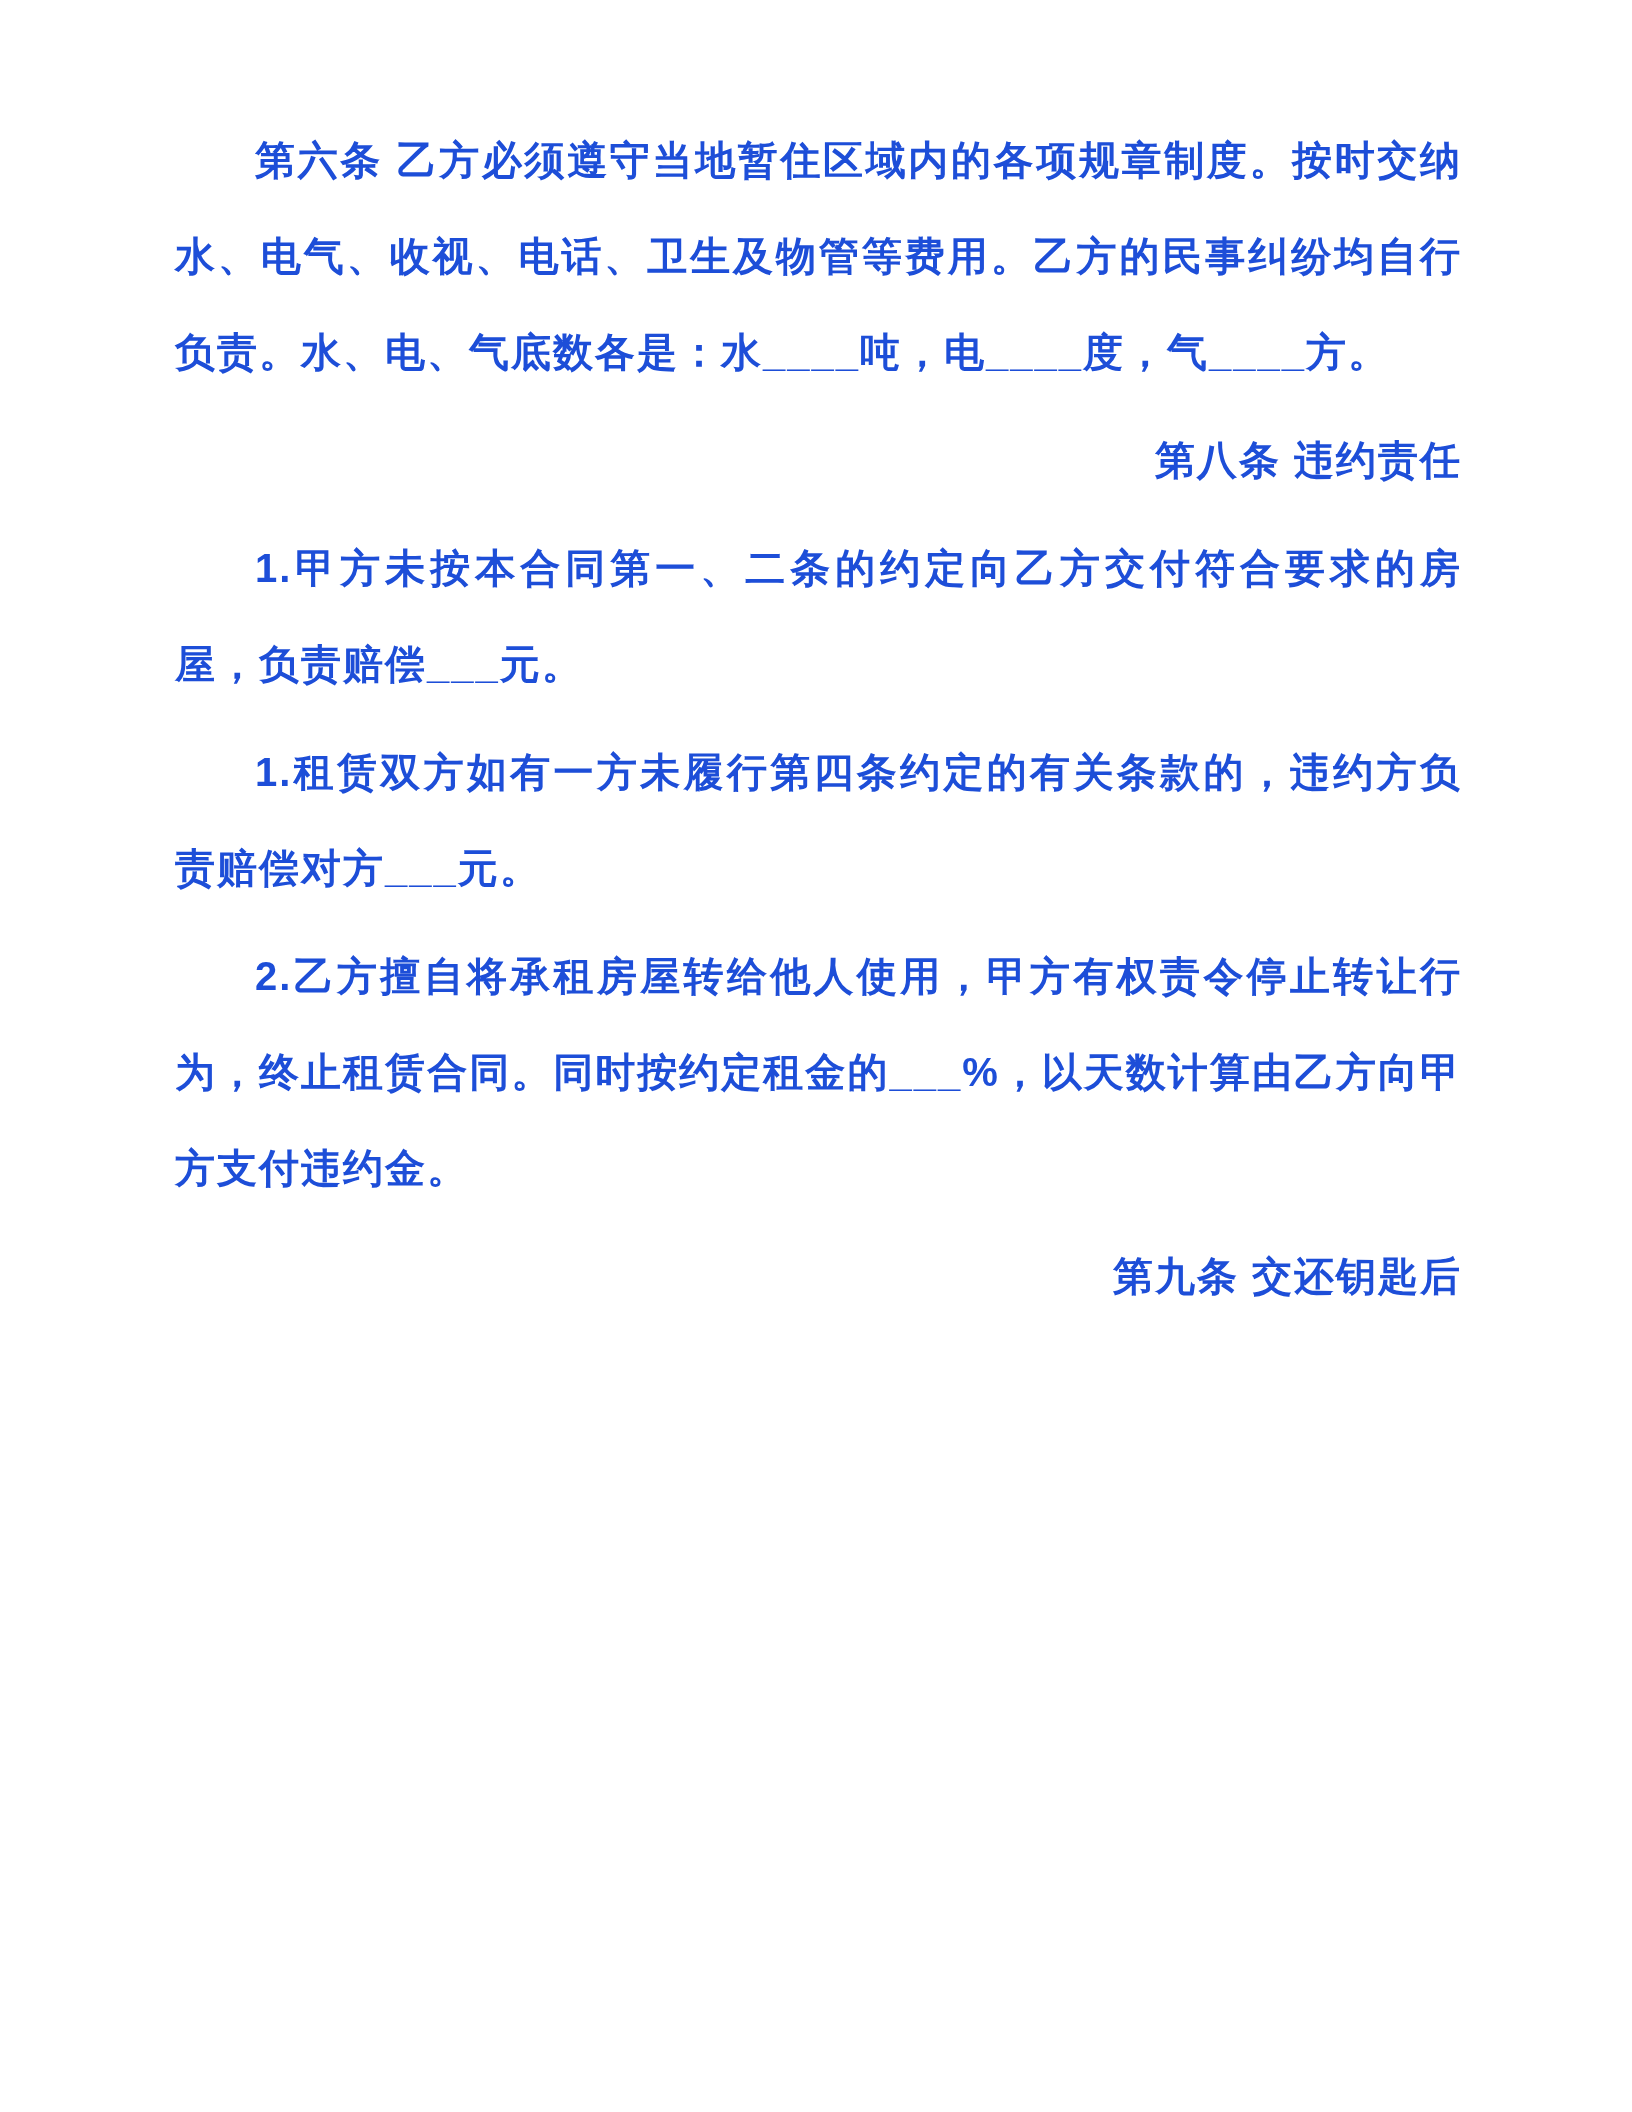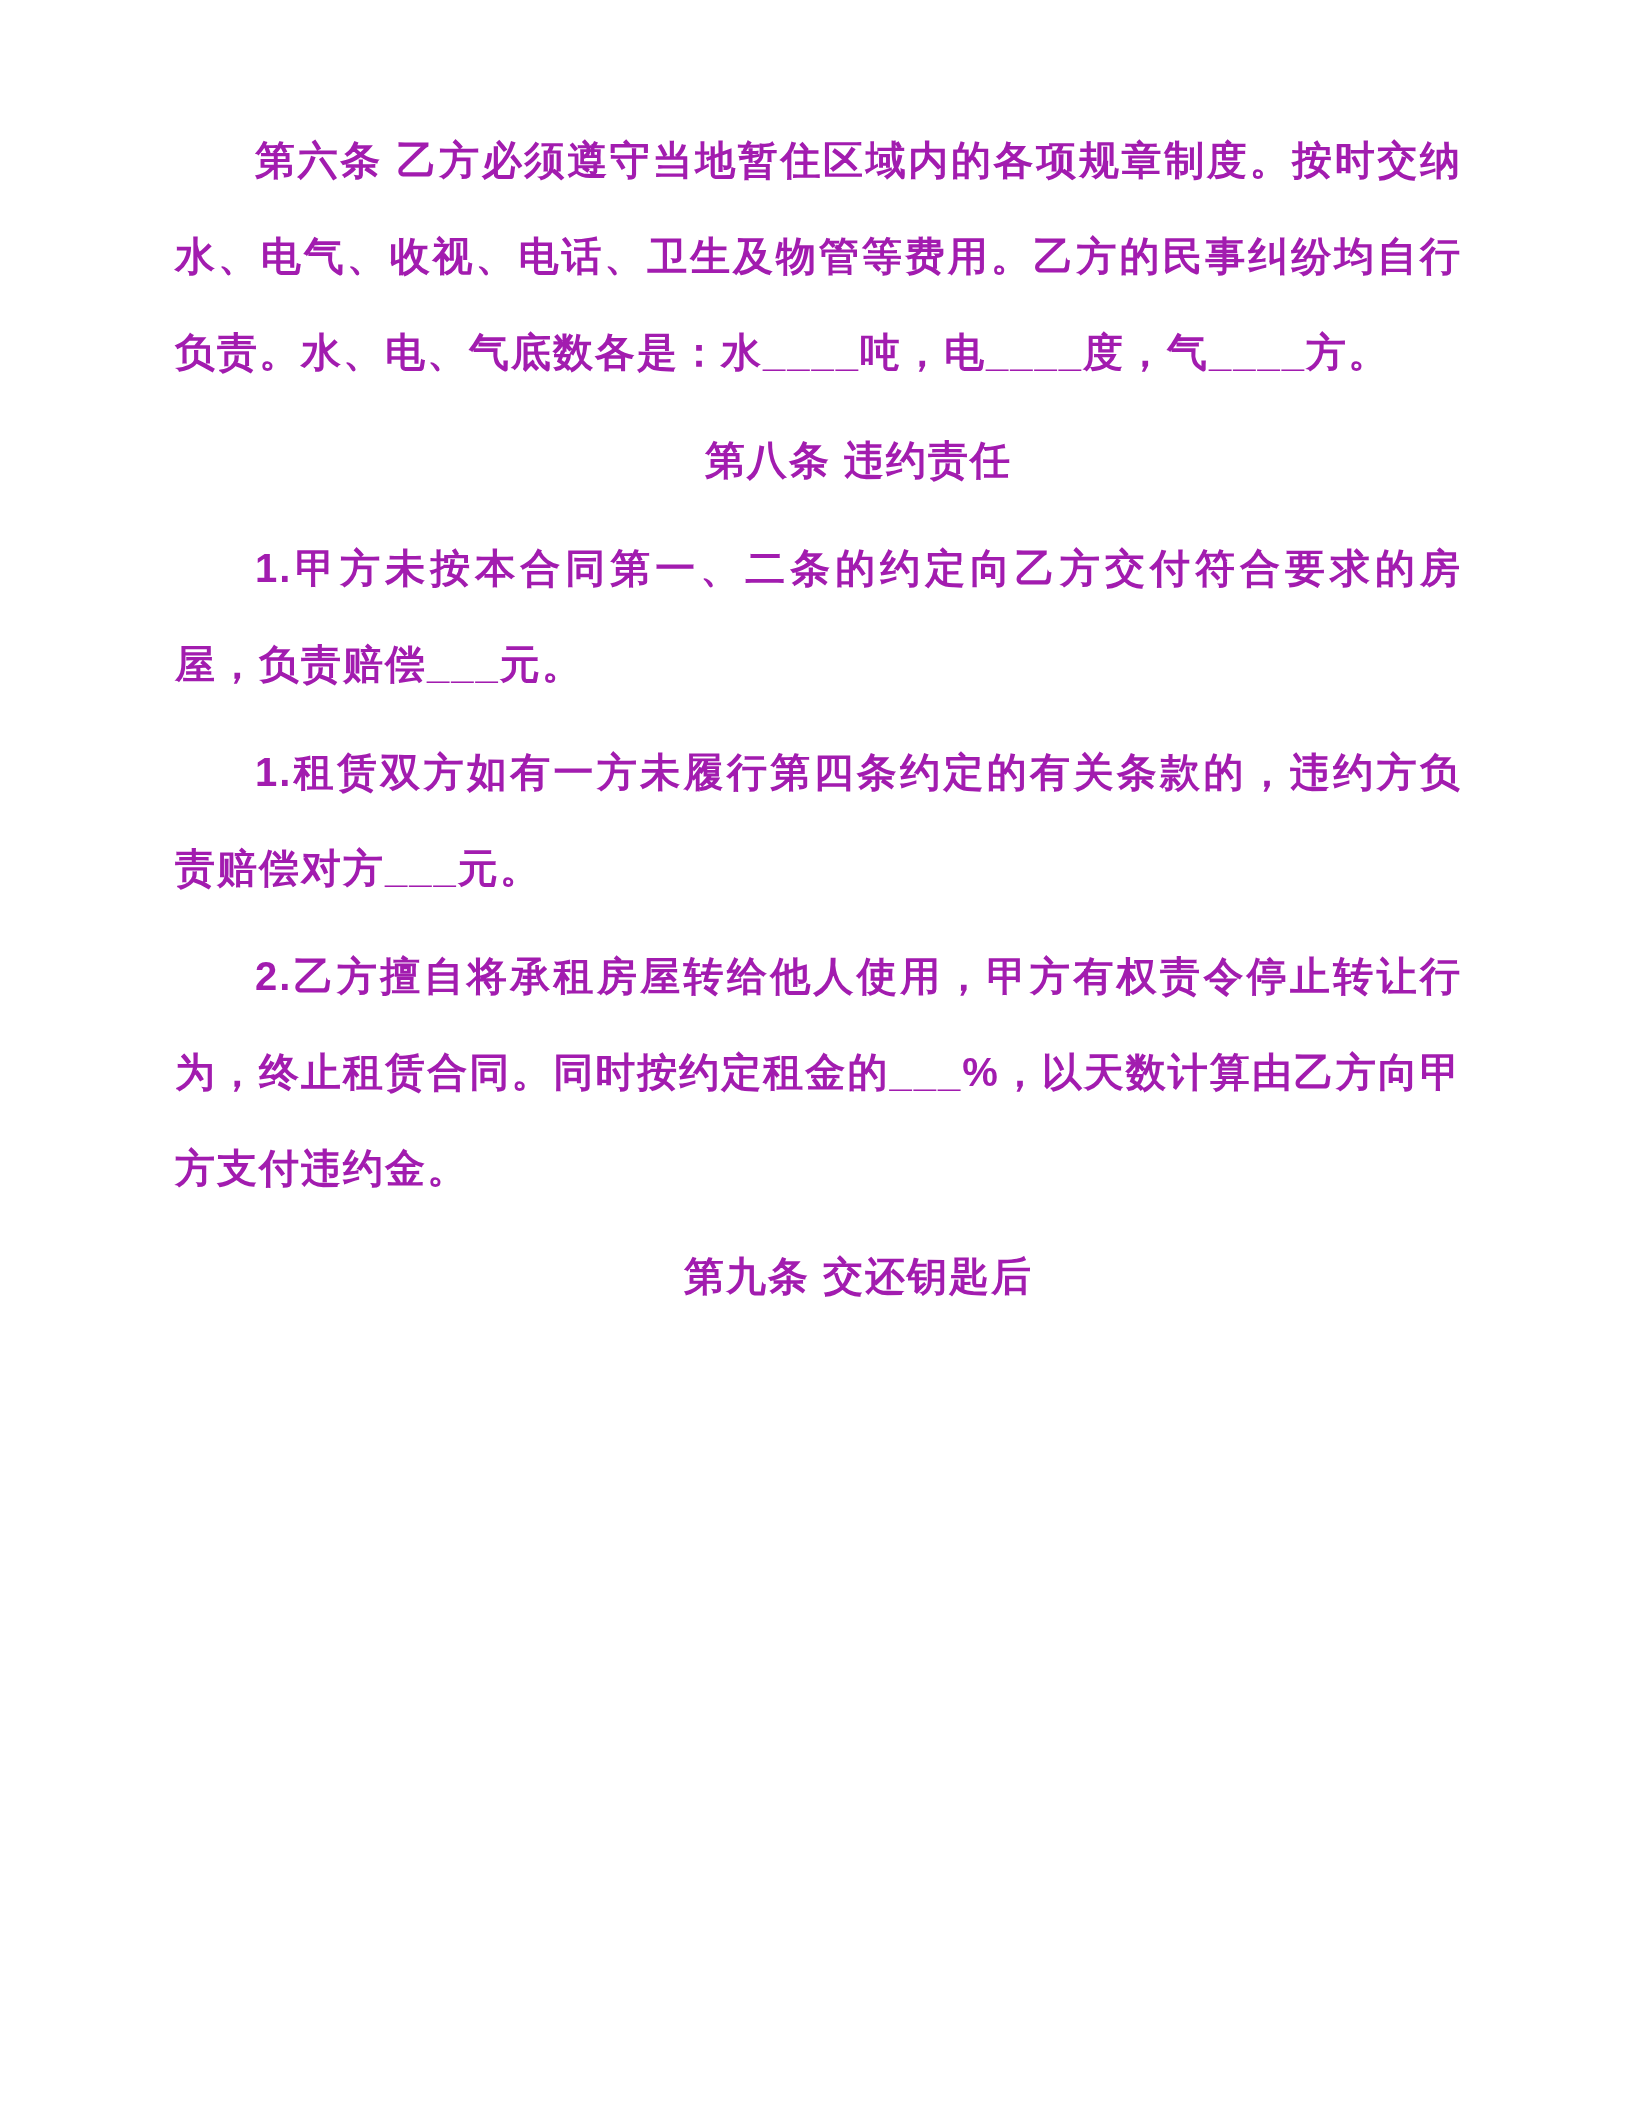--- a/index.html
+++ b/index.html
@@ -10,37 +10,37 @@
   .page {
     position: relative;
     width: 1632px;
     height: 2112px;
     background: #ffffff;
     box-sizing: border-box;
     padding: 112px 170px 0 175px;
     overflow: hidden;
     font-family: "Liberation Sans", sans-serif;
     font-weight: 700;
-    color: #a21caf;
+    color: #1d4ed8;
   }
   .doc-body {
     width: 100%;
   }
   .para {
     margin: 0 0 12px 0;
     font-size: 40px;
     line-height: 2.4;
     text-align: justify;
     text-indent: 2em;
     letter-spacing: 2px;
     word-break: break-all;
     white-space: pre-wrap;
   }
   .para.heading {
-    text-align: center;
+    text-align: right;
   }
 </style>
 </head>
 <body>
 
 <div class="page">
   <div class="doc-body">
 
   <p class="para">第六条 乙方必须遵守当地暂住区域内的各项规章制度。按时交纳水、电气、收视、电话、卫生及物管等费用。乙方的民事纠纷均自行负责。水、电、气底数各是：水____吨，电____度，气____方。</p>
       <p class="para heading">第八条 违约责任</p>

